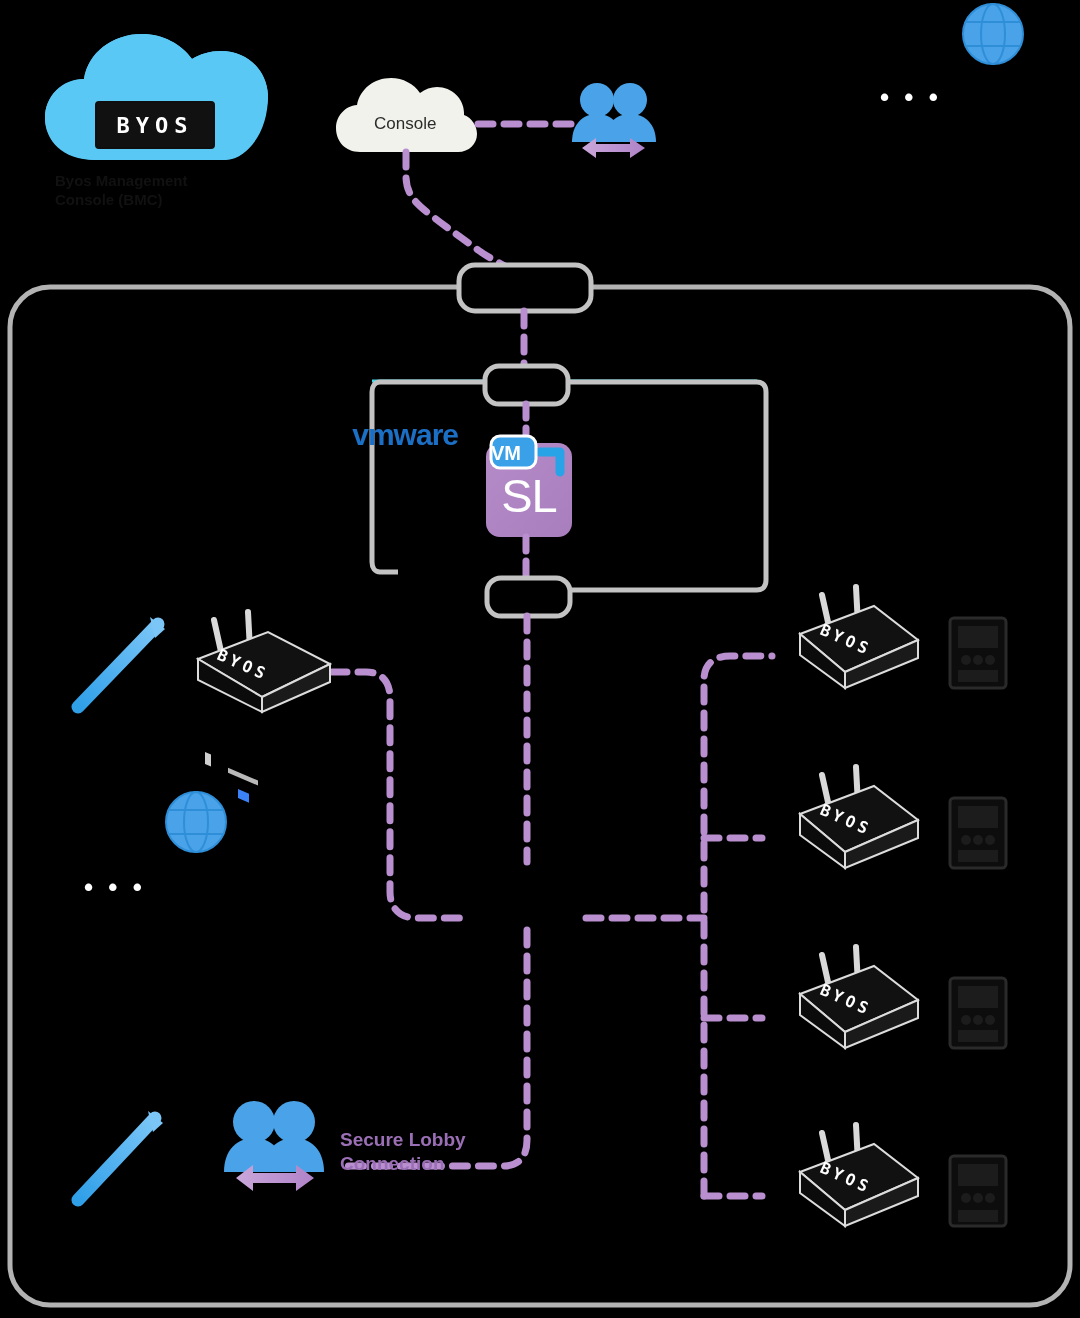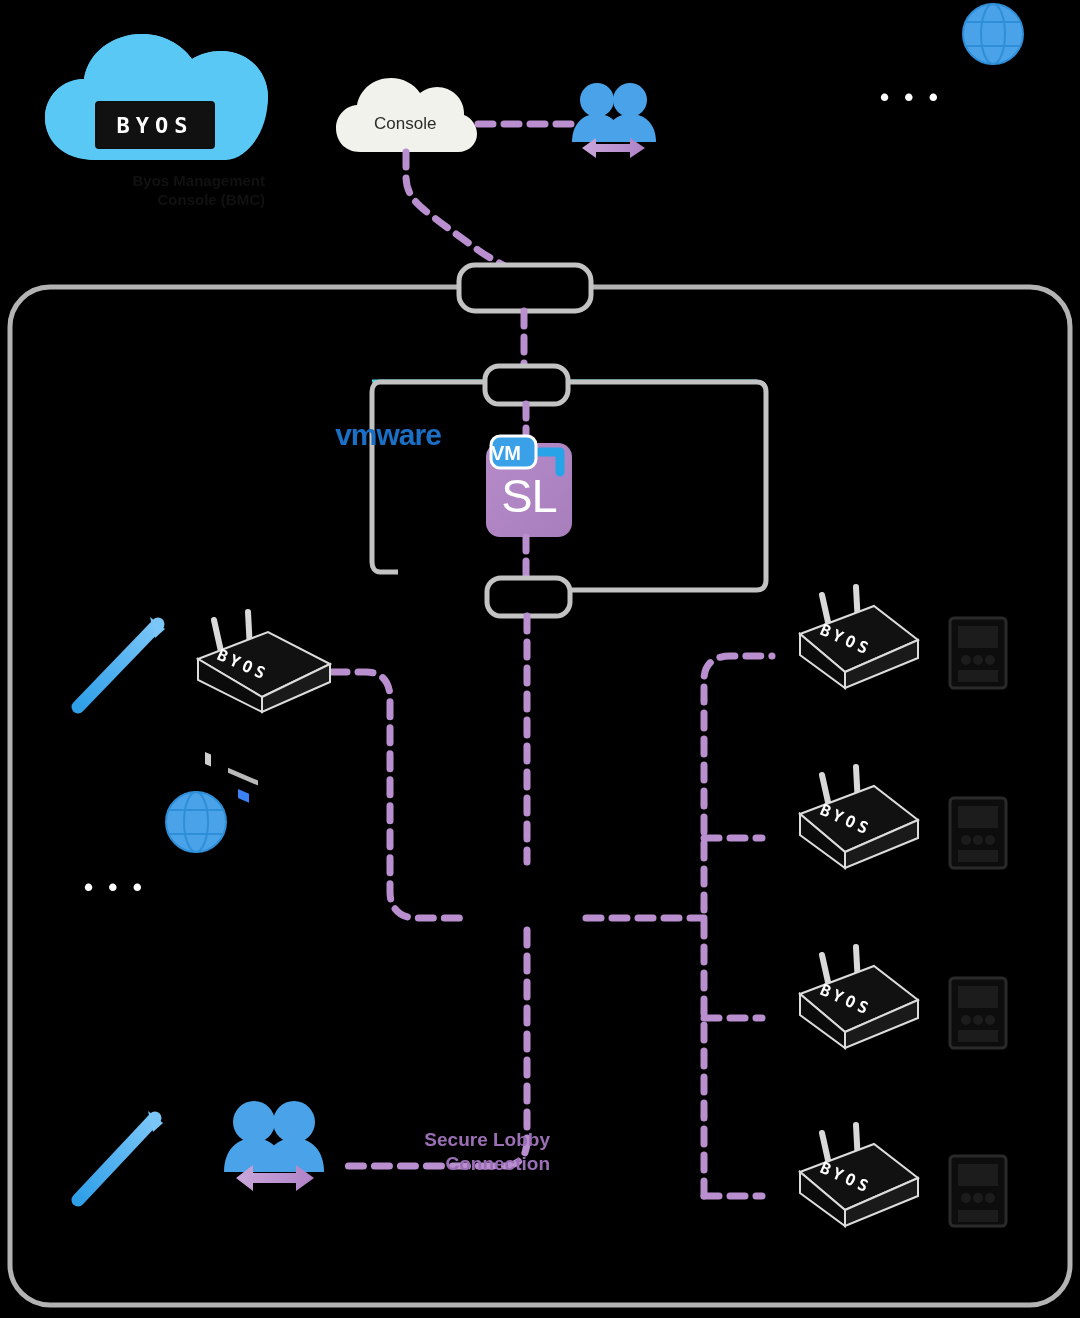--- a/index.html
+++ b/index.html
@@ -1,21 +1,21 @@
 <!DOCTYPE html>
 <html><head>
 <meta charset="utf-8">
 <style>
   html,body{margin:0;padding:0;background:#000;}
   body{width:1080px;height:1318px;position:relative;overflow:hidden;
        font-family:"Liberation Sans",sans-serif;}
   #stage{position:absolute;inset:0;width:1080px;height:1318px;background:#000;}
   .abs{position:absolute;}
   .lbl{position:absolute;color:#000;font-size:15px;font-weight:700;line-height:1.25;
-       text-align:right;white-space:pre-line;}
+       text-align:left;white-space:pre-line;}
   .lbl-purple{color:#9b6fb5;}
   .lbl-blue{color:#1b6fc4;font-size:30px;font-weight:800;letter-spacing:-1px;}
   .lbl-dark{color:#111;}
   .internet-txt{position:absolute;color:#2b2b2b;font-size:17px;font-weight:400;}
   .ell{position:absolute;color:#fff;font-size:26px;font-weight:900;letter-spacing:4px;}
   .byosbox{position:absolute;background:#111;border:2px solid #0f0f0f;border-radius:4px;
            display:flex;align-items:center;justify-content:center;}
   .byostxt{color:#fff;font-family:"DejaVu Sans Mono",monospace;font-weight:700;}
   svg{display:block;}
 </style>
@@ -273,21 +273,21 @@
 
   <div class="lbl lbl-dark" style="left:55px;top:172px;width:210px;">Byos Management
 Console (BMC)</div>
 
   <div class="internet-txt" style="left:374px;top:114px;">Console</div>
 
   <div class="ell" style="left:880px;top:82px;">• • •</div>
 
   <div class="ell" style="left:84px;top:872px;">• • •</div>
 
-  <div class="lbl lbl-blue" style="left:318px;top:416px;width:140px;text-align:center;">vmware</div>
+  <div class="lbl lbl-blue" style="left:318px;top:416px;width:140px;text-align:right;">vmware</div>
 
   <div style="position:absolute;left:491px;top:442px;width:24px;text-align:center;color:#fff;
               font-size:20px;font-weight:800;font-family:'Liberation Sans',sans-serif;">VM</div>
 
   <div style="position:absolute;left:493px;top:468px;width:72px;text-align:center;color:#fff;
               font-size:47px;font-weight:400;font-family:'Liberation Sans',sans-serif;letter-spacing:-1px;">SL</div>
 
   <div class="lbl lbl-purple" style="left:340px;top:1128px;width:210px;font-size:19px;">Secure Lobby
 Connection</div>
 

